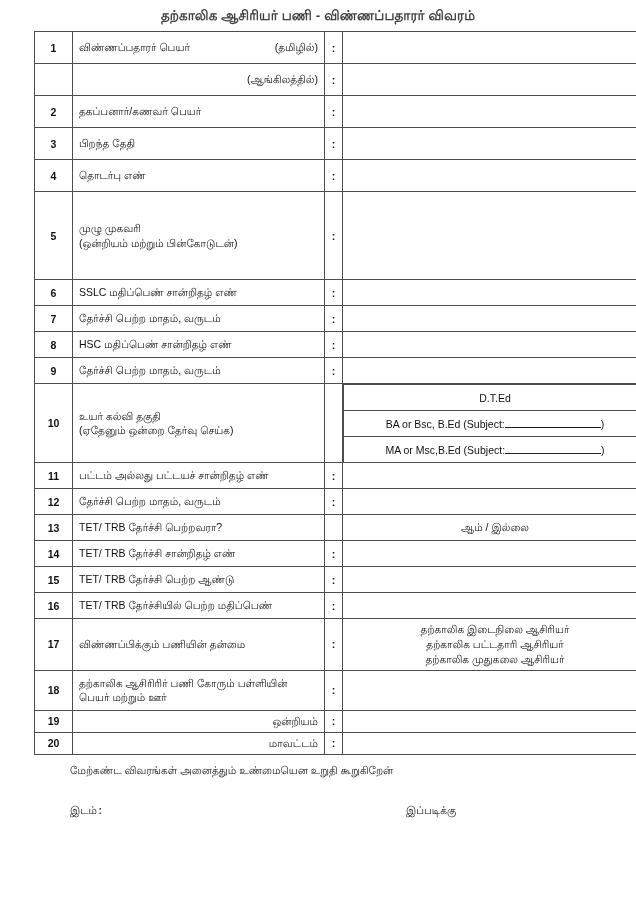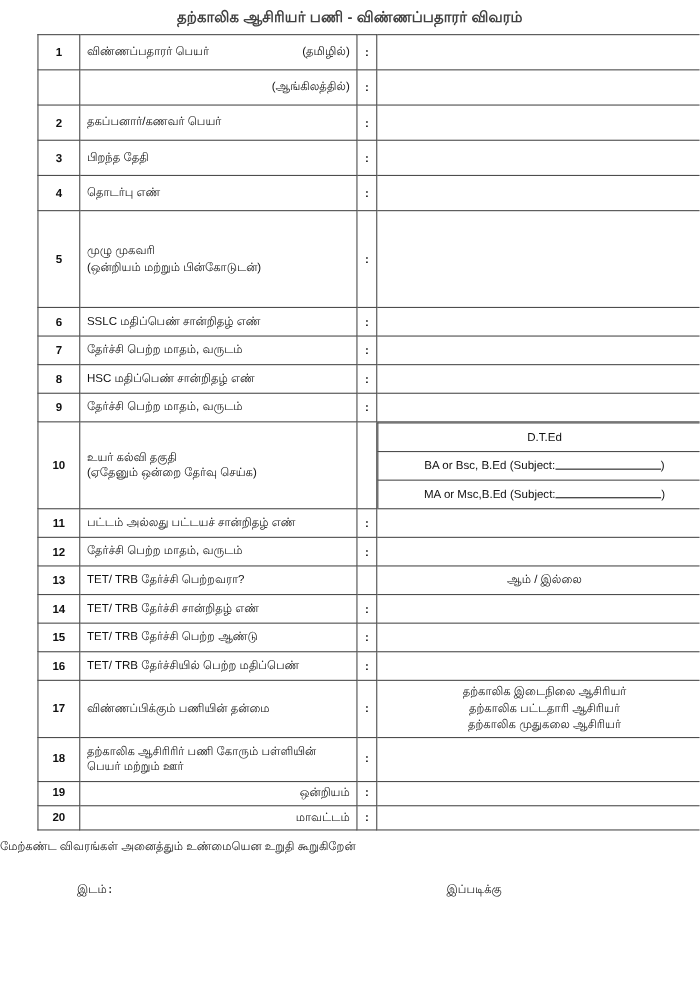--- a/index.html
+++ b/index.html
@@ -109,20 +109,21 @@
     vertical-align: baseline;
     height: 0.82em;
   }
   .tall-5 { height: 88px; }
   .r-std { height: 26px; }
   .r-name { height: 32px; }
   .r-17 { height: 50px; }
   .r-18 { height: 40px; }
   .r-small { height: 22px; }
   .declaration {
+    margin-left: 70px;
     margin-top: 9px;
     font-size: 10.5px;
     color: #111111;
   }
   .footer-block {
     margin-top: 26px;
     margin-left: 70px;
     width: 500px;
     position: relative;
     font-size: 10.5px;

